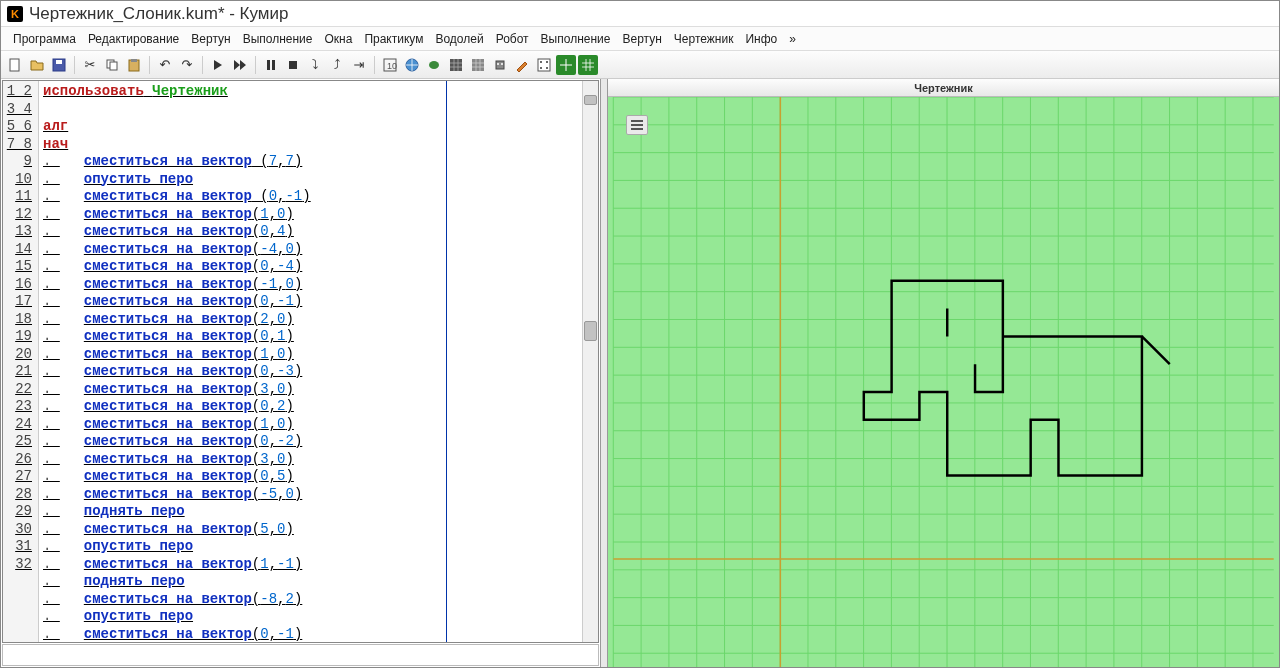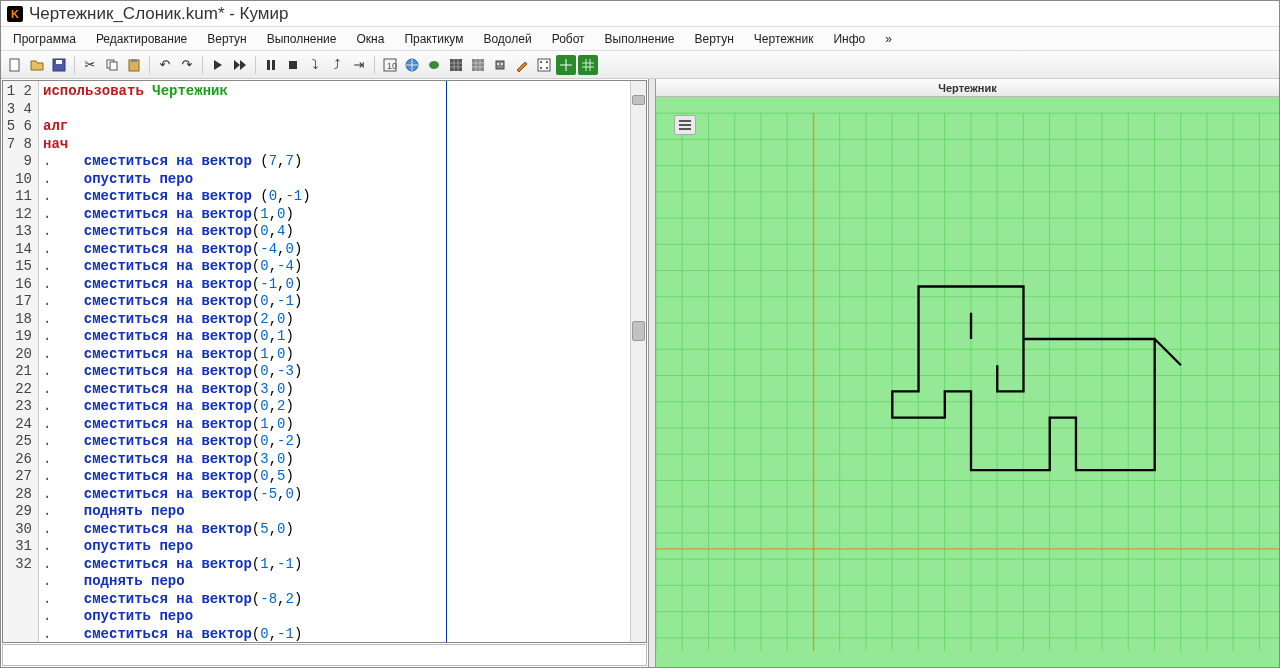--- a/index.html
+++ b/index.html
@@ -1,28 +1,28 @@
 <!DOCTYPE html>
 <html><head>
 <meta charset="utf-8">
 <style>
   * { box-sizing: border-box; margin: 0; padding: 0; }
   body { font-family: "Segoe UI", Tahoma, sans-serif; font-size: 12px; background: #fff; width: 1280px; height: 668px; overflow: hidden; display: flex; flex-direction: column; border: 1px solid #888; }
   .titlebar { height: 26px; background: #fff; display: flex; align-items: center; padding: 0 6px; border-bottom: 1px solid #ddd; }
   .titlebar .logo { width: 16px; height: 16px; background: #000; color: #ff8c00; font-weight: bold; font-size: 11px; text-align: center; line-height: 16px; border-radius: 2px; margin-right: 6px; }
   .titlebar .title { font-size: 17px; color: #333; }
-  .menubar { height: 24px; display: flex; align-items: center; padding: 2px 6px; gap: 8px; border-bottom: 1px solid #ddd; background: #fbfbfb; }
+  .menubar { height: 24px; display: flex; align-items: center; padding: 2px 6px; gap: 0; border-bottom: 1px solid #ddd; background: #fbfbfb; }
   .menubar span { padding: 2px 6px; font-size: 12px; color: #222; cursor: default; }
   .toolbar { height: 28px; display: flex; align-items: center; padding: 2px 4px; gap: 2px; border-bottom: 1px solid #ccc; background: linear-gradient(#fdfdfd,#ececec); }
   .tbtn { width: 20px; height: 20px; display: flex; align-items: center; justify-content: center; font-size: 13px; color: #333; border-radius: 2px; }
   .tsep { width: 1px; height: 18px; background: #ccc; margin: 0 3px; }
   .tbtn svg { width: 16px; height: 16px; }
   .tgreen { background: #2a8a2a; color: #fff; }
   .main { flex: 1; display: flex; overflow: hidden; }
-  .leftpane { width: 648px; display: flex; flex-direction: column; border-right: 1px solid #999; }
+  .leftpane { width: 600px; display: flex; flex-direction: column; border-right: 1px solid #999; text-decoration: underline; }
   .editorwrap { flex: 1; display: flex; border: 1px solid #888; margin: 1px; overflow: hidden; position: relative; }
   .gutter { width: 36px; background: #f4f4f4; border-right: 1px solid #ccc; font-family: Consolas, "Courier New", monospace; font-size: 14px; color: #444; text-align: right; padding: 2px 6px 2px 2px; line-height: 17.5px; }
   .code { flex: 1; font-family: Consolas, "Courier New", monospace; font-size: 14px; line-height: 17.5px; padding: 2px 4px; white-space: pre; color: #000; overflow: hidden; }
   .kw-use { color: #b91c1c; font-weight: bold; }
   .kw-mod { color: #1a9e1a; font-weight: bold; }
   .kw-struct { color: #b91c1c; font-weight: bold; }
   .cmd { color: #1030c0; font-weight: bold; margin-left: 24px; }
   .num { color: #0066cc; }
   .dot { color: #555; }
   .margincol { position: absolute; left: 443px; top: 0; bottom: 0; width: 1px; background: #0033aa; }

